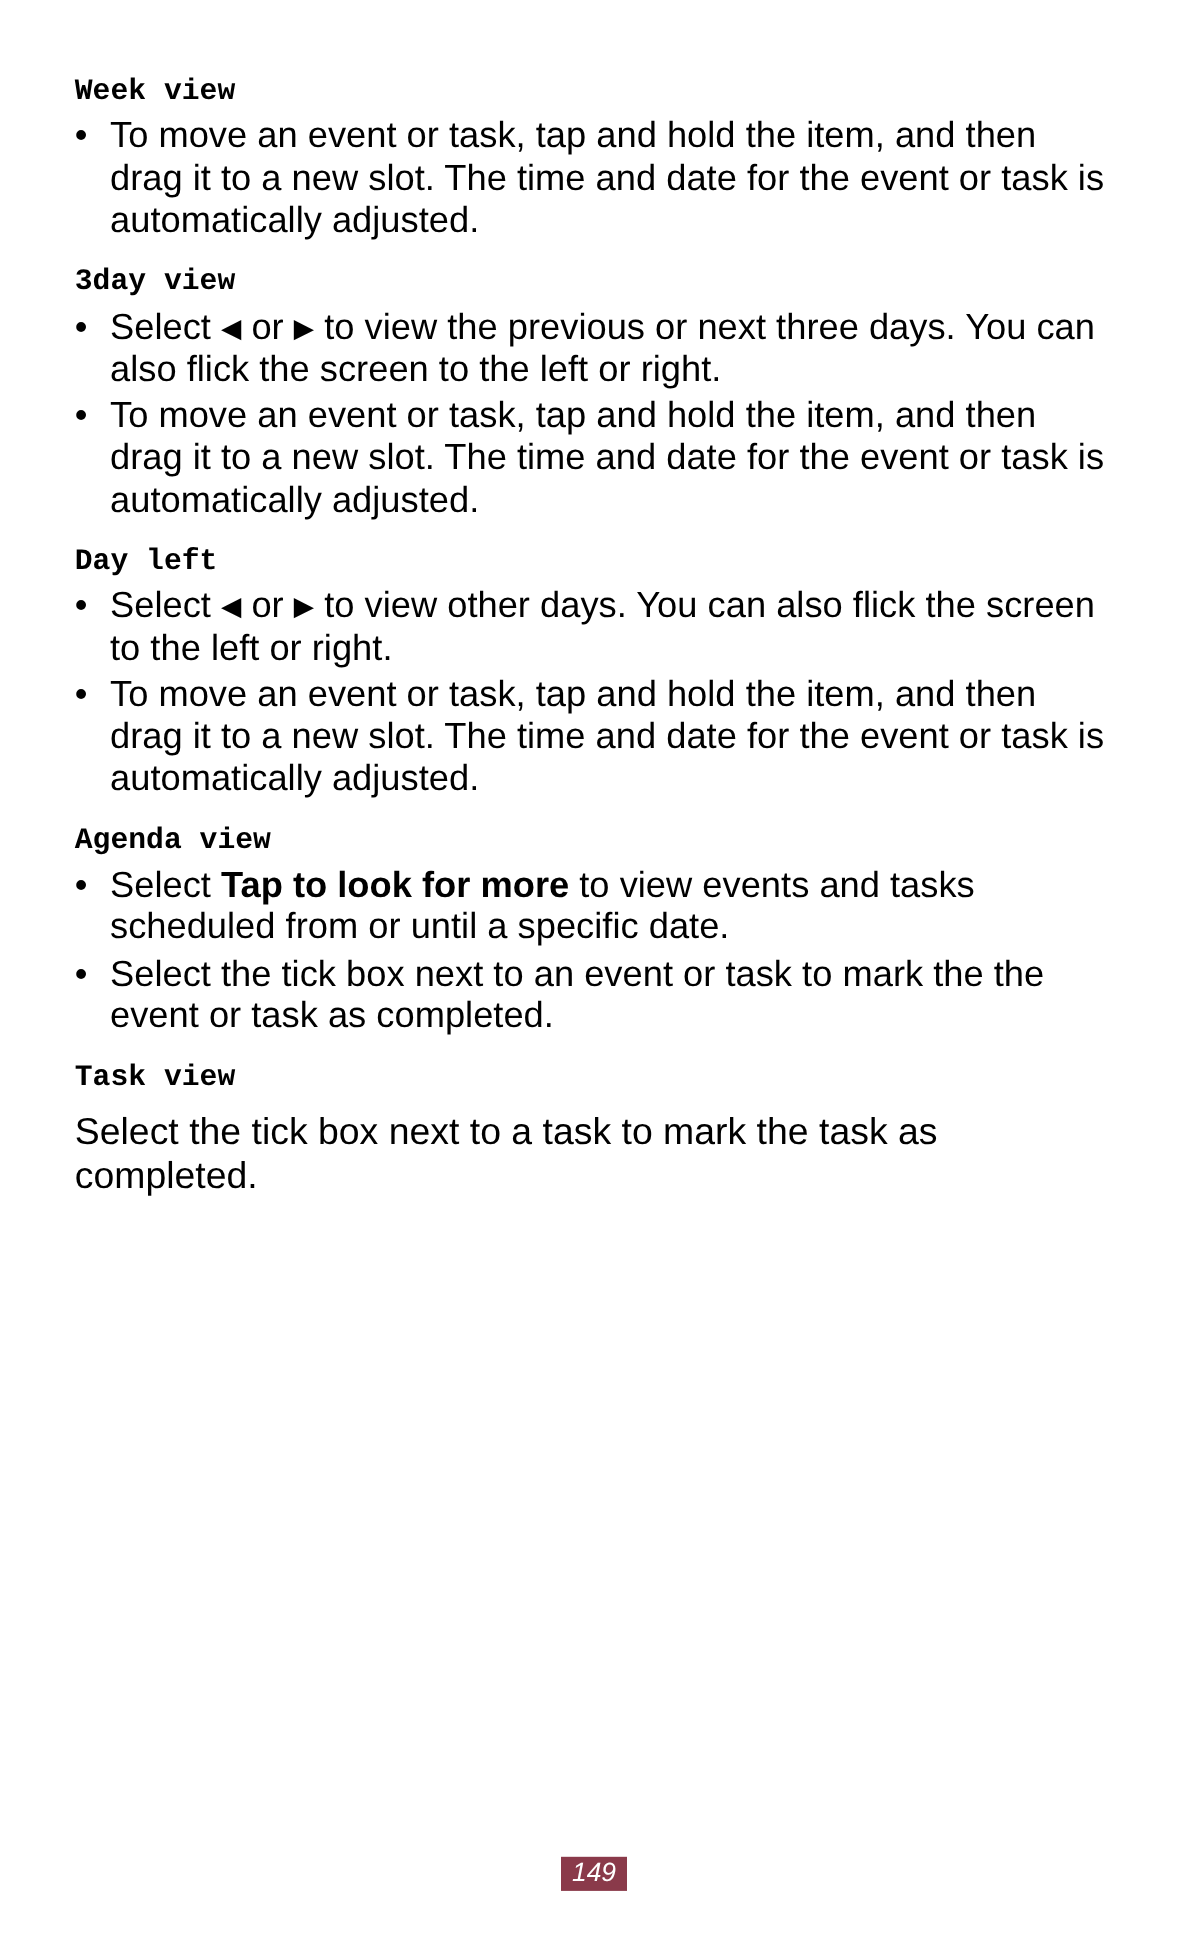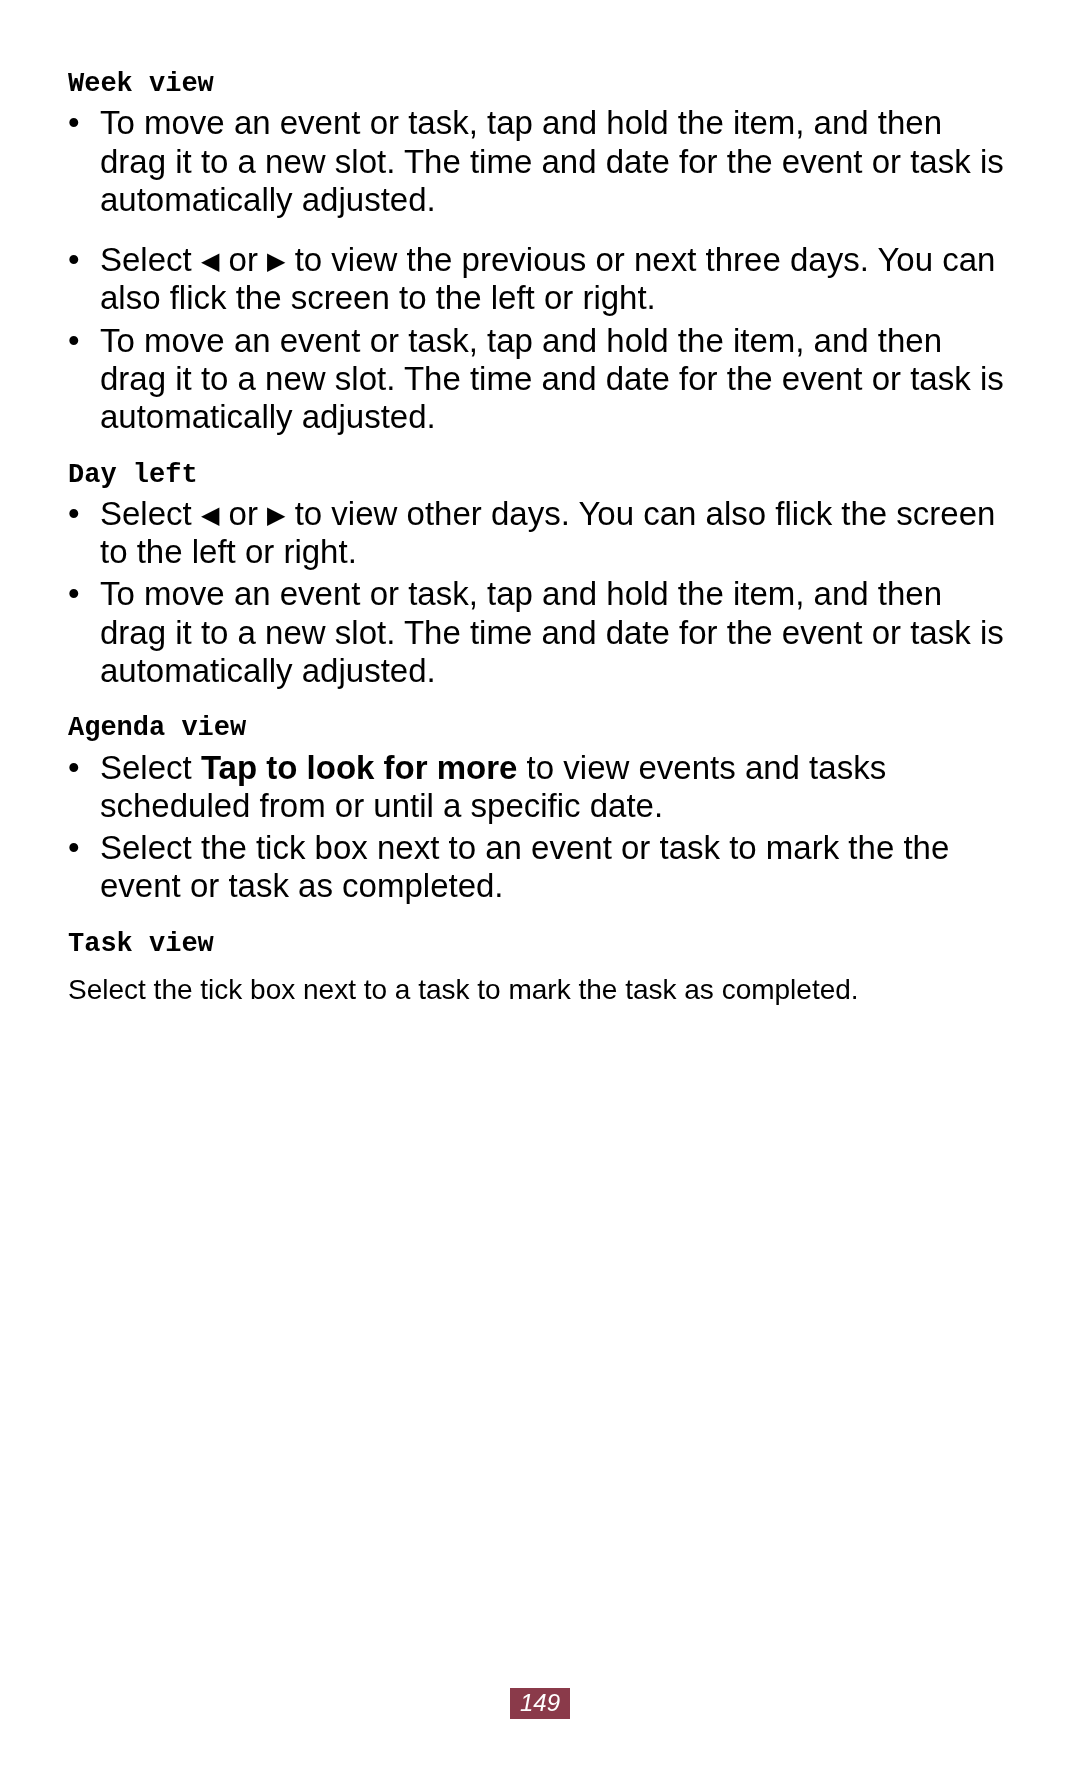--- a/index.html
+++ b/index.html
@@ -37,21 +37,21 @@
   }
   ul.bullets > li::before {
     content: "•";
     position: absolute;
     left: 0;
     top: 0;
     font-size: 33px;
     line-height: 1.16;
   }
   .body-text {
-    font-size: 28px;
+    font-size: 34px;
     line-height: 1.16;
     margin-top: 14px;
   }
   .bold { font-weight: 700; }
   .arrow {
     display: inline-block;
     vertical-align: baseline;
     font-size: 24px;
     line-height: 1;
     position: relative;
@@ -86,20 +86,21 @@
 
 <div class="page">
   <div id="sections-container">
       <div class="section">
         <div class="section-heading">Week view</div>
         <ul class="bullets">
           <li><span>To move an event or task, tap and hold the item, and then drag it to a new slot. The time and date for the event or task is automatically adjusted.</span></li>
         </ul>
       </div>
       <div class="section">
+        <div class="section-heading">3day view</div>
         <ul class="bullets">
           <li><span>Select </span><span class="arrow">◀</span><span> or </span><span class="arrow">▶</span><span> to view the previous or next three days. You can also flick the screen to the left or right.</span></li>
           <li><span>To move an event or task, tap and hold the item, and then drag it to a new slot. The time and date for the event or task is automatically adjusted.</span></li>
         </ul>
       </div>
       <div class="section">
         <div class="section-heading">Day left</div>
         <ul class="bullets">
           <li><span>Select </span><span class="arrow">◀</span><span> or </span><span class="arrow">▶</span><span> to view other days. You can also flick the screen to the left or right.</span></li>
           <li><span>To move an event or task, tap and hold the item, and then drag it to a new slot. The time and date for the event or task is automatically adjusted.</span></li>

